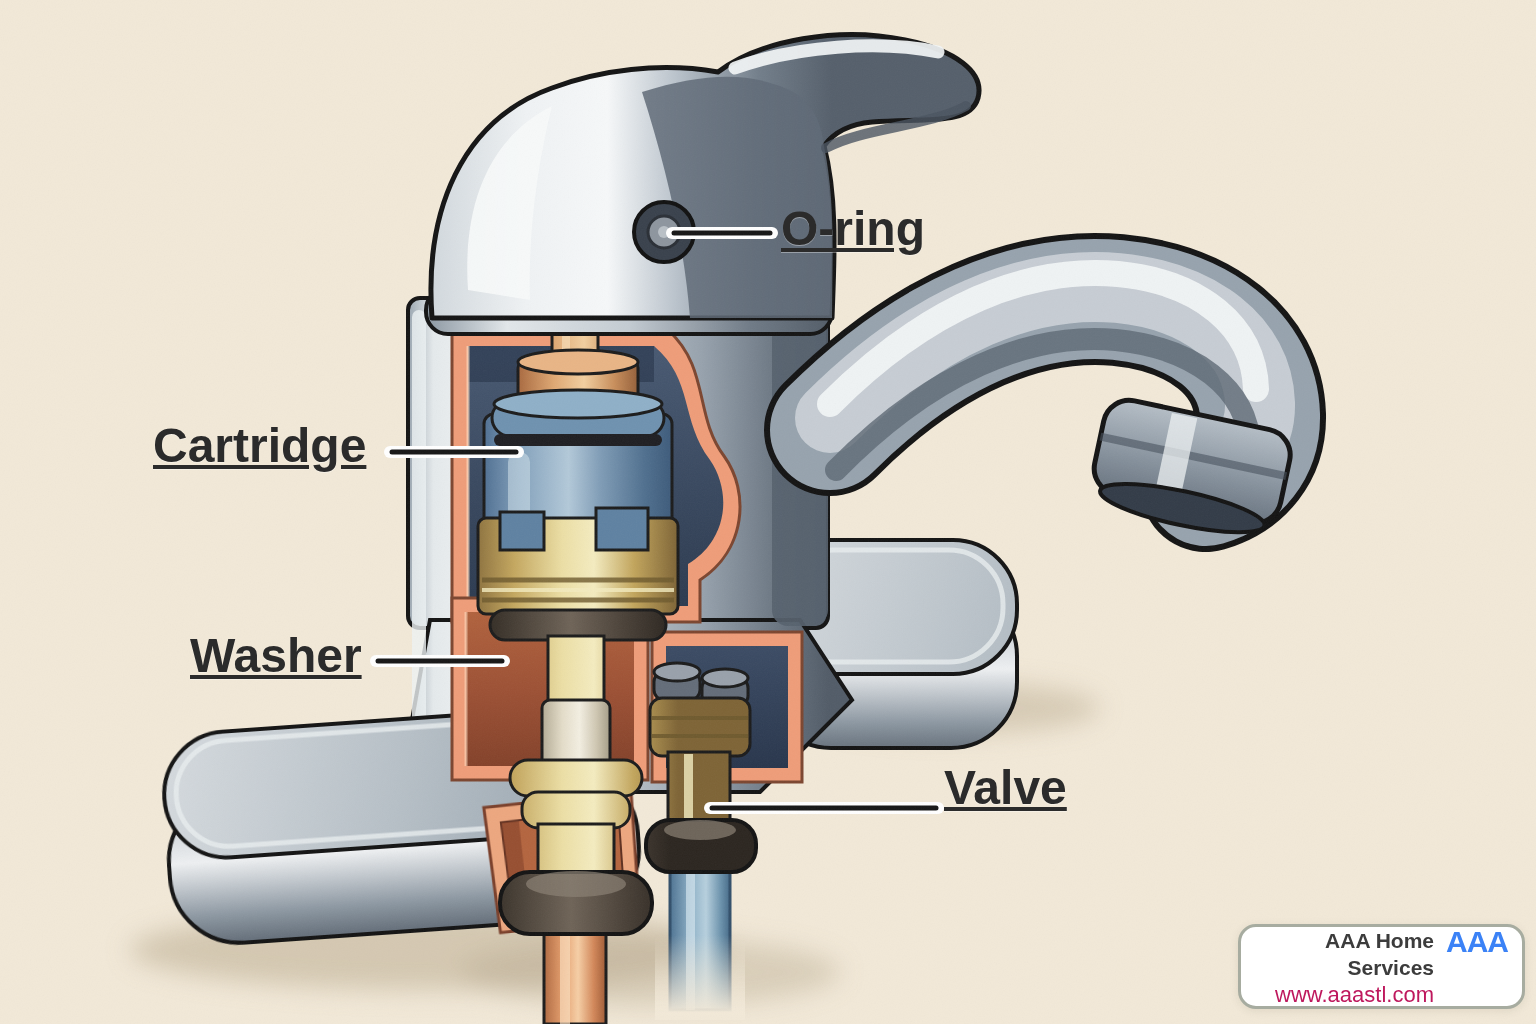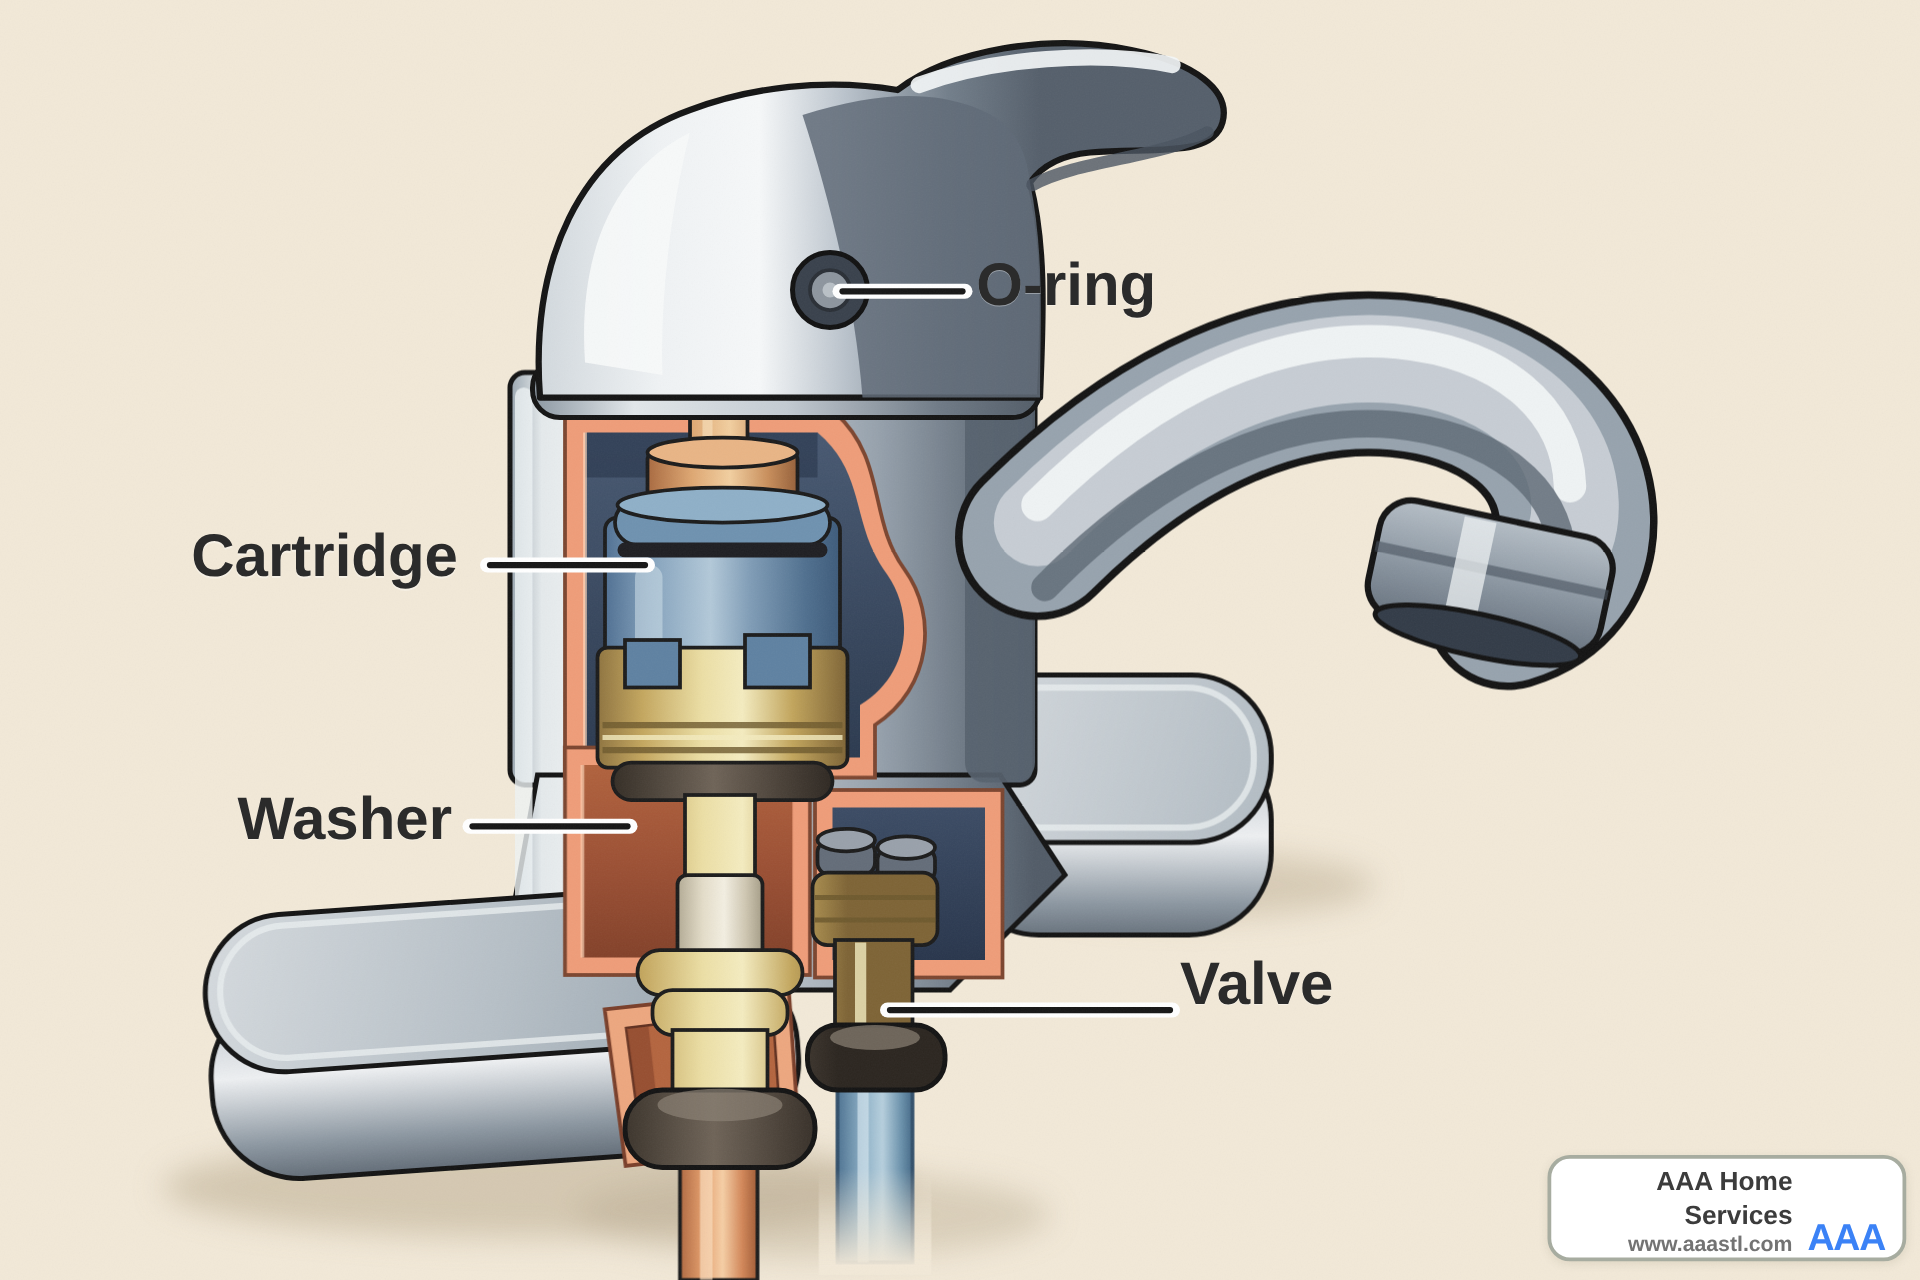--- a/index.html
+++ b/index.html
@@ -9,30 +9,31 @@
     font-family:"Liberation Sans",sans-serif;
   }
   #art{position:absolute;left:0;top:0;}
   .label{
     position:absolute;
     font-family:"Liberation Sans",sans-serif;
     font-weight:700;font-size:48px;line-height:1;
     color:#2b2b2b;
     text-shadow:0 1px 0 rgba(255,255,255,.35);
     white-space:nowrap;
+    text-decoration:underline;
   }
   #brand-card{
     position:absolute;left:1238px;top:924px;width:287px;height:85px;
     background:#ffffff;border:3px solid #a7aca0;border-radius:18px;
-    box-sizing:border-box;display:flex;align-items:flex-end;justify-content:flex-end;
+    box-sizing:border-box;display:flex;align-items:flex-start;justify-content:flex-end;
     gap:12px;padding:0 14px;box-shadow:0 2px 8px rgba(90,80,60,.12);
   }
   .brand-text{text-align:right;}
   .brand-company{font-weight:700;font-size:21px;line-height:1.3;color:#3c3c3c;}
-  .brand-site{font-weight:700;font-size:17px;line-height:1.15;color:#737373;}
+  .brand-site{font-weight:400;font-size:22px;line-height:1.15;color:#be185d;}
   .brand-logo{font-weight:700;font-size:30px;line-height:1;color:#3b82f6;letter-spacing:-1px;}
 </style>
 </head>
 <body>
 
 <div id="stage">
 
 <svg id="art" width="1536" height="1024" viewBox="0 0 1536 1024" xmlns="http://www.w3.org/2000/svg">
   <defs>
     <filter id="soft" x="-40%" y="-40%" width="180%" height="180%">

